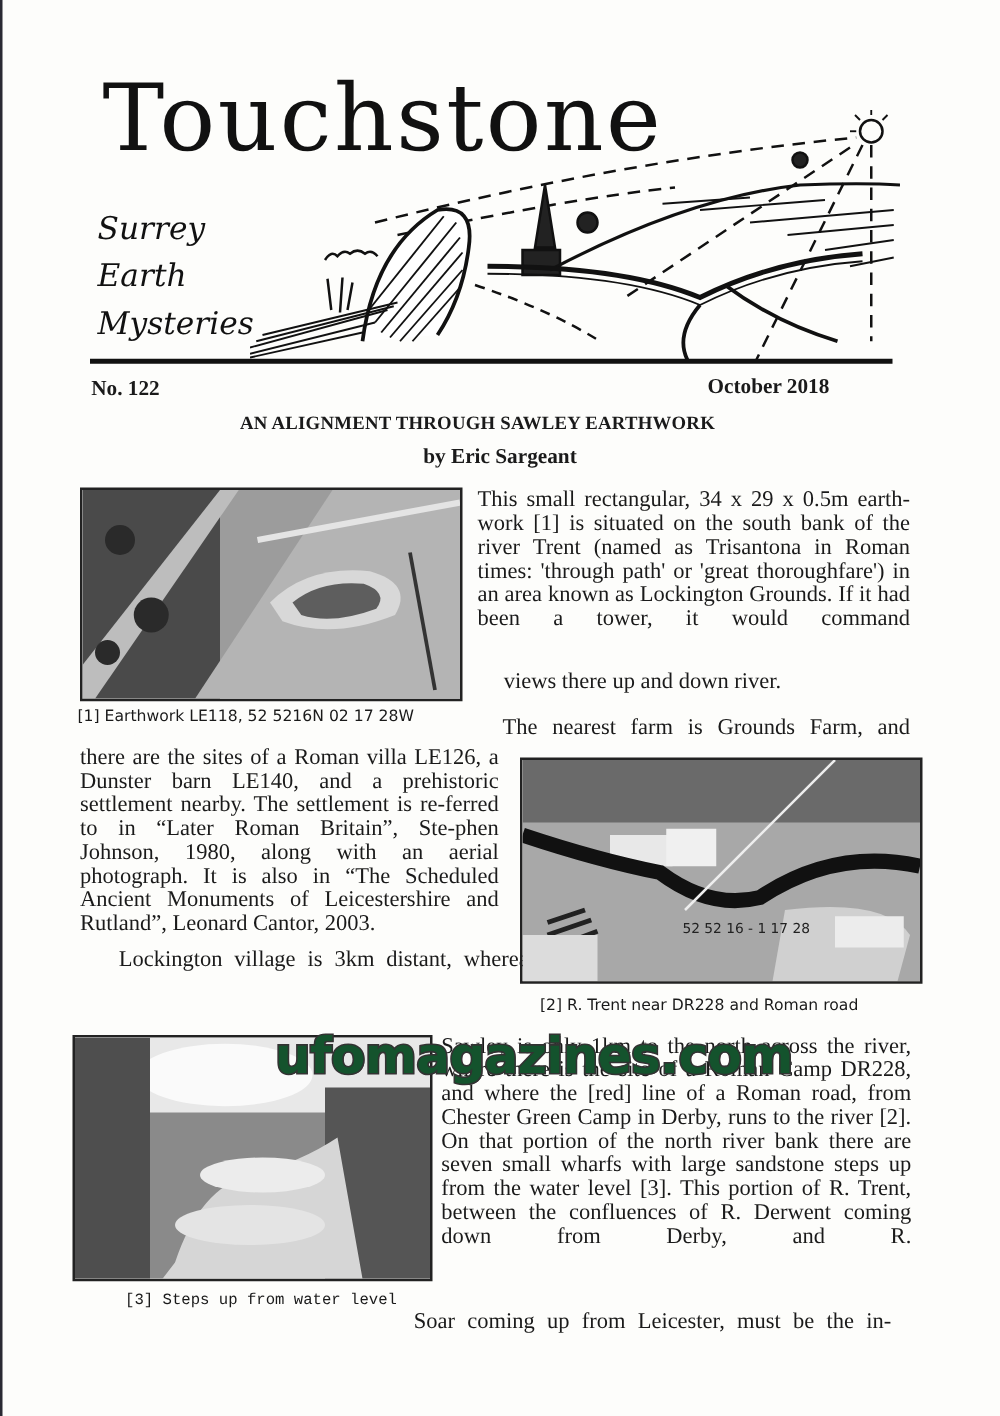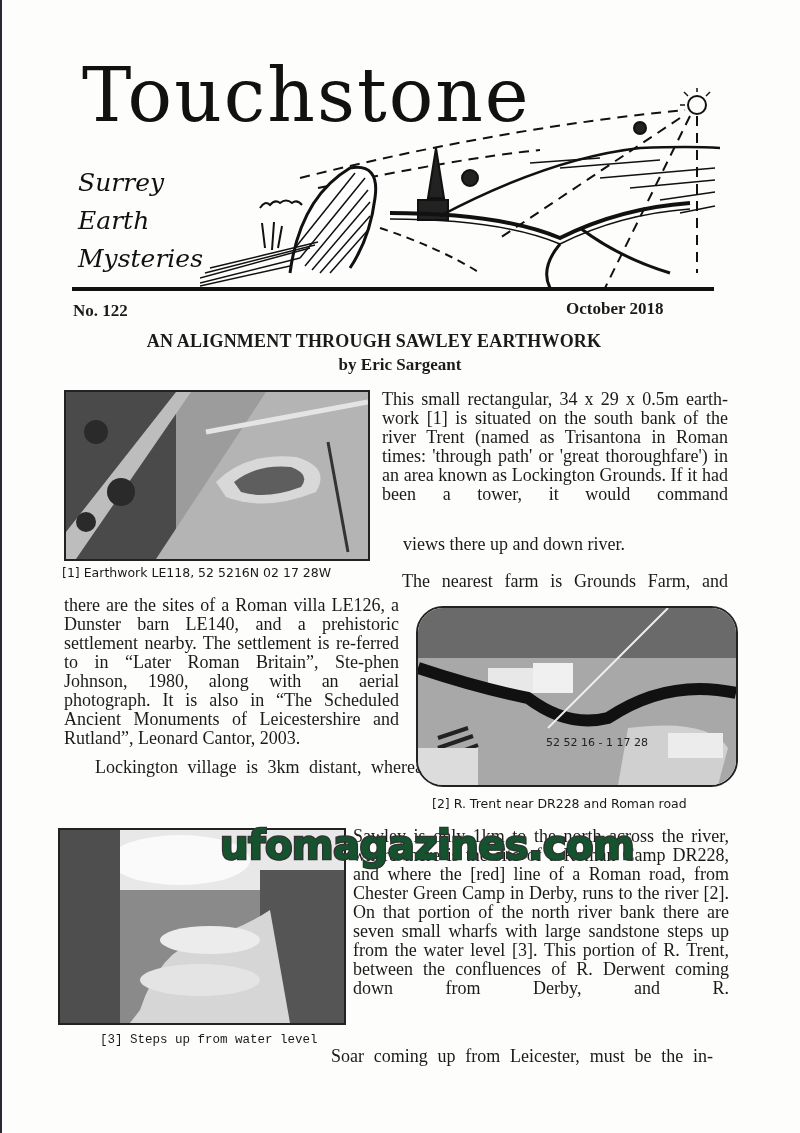--- a/index.html
+++ b/index.html
@@ -20,22 +20,22 @@
     left: 78px; font-family: "DejaVu Serif", serif; font-style: italic;
     font-size: 25px; color: #111;
   }
   .mast-art { left: 200px; top: 88px; }
   .mast-rule { left: 72px; top: 287px; width: 642px; height: 4px; background: #111; }
 
   .issue-no { left: 73px; top: 301px; font-weight: bold; font-size: 17px; }
   .issue-date { left: 566px; top: 299px; font-weight: bold; font-size: 17px; }
 
   .article-title {
-    left: 8px; width: 732px; top: 331px; text-align: center;
-    font-weight: bold; font-size: 18px; letter-spacing: 0.2px;
+    left: 16px; width: 732px; top: 331px; text-align: center;
+    font-weight: bold; font-size: 15px; letter-spacing: 0.2px;
   }
   .byline {
     left: 0; width: 800px; top: 355px; text-align: center;
     font-weight: bold; font-size: 17px;
   }
 
   .body-text { font-size: 18px; line-height: 19px; text-align: justify; }
   .body-text p { margin: 0; }
 
   .photo { border: 2px solid #222; overflow: hidden; }
@@ -152,21 +152,21 @@
   <p style="text-align-last: justify;">This small rectangular, 34 x 29 x 0.5m earth-work [1] is situated on the south bank of the river Trent (named as Trisantona in Roman times: 'through path' or 'great thoroughfare') in an area known as Lockington Grounds. If it had been a tower, it would command</p>
 </div>
 <div class="abs body-text" style="left:403px; top:535px; width:330px;">views there up and down river.</div>
 <div class="abs body-text" style="left:402px; top:572px; width:326px; text-align-last: justify;">The nearest farm is Grounds Farm, and</div>
 
 <div class="abs body-text" style="left:64px; top:596px; width:335px;">
   <p>there are the sites of a Roman villa LE126, a Dunster barn LE140, and a prehistoric settlement nearby. The settlement is re-ferred to in “Later Roman Britain”, Ste-phen Johnson, 1980, along with an aerial photograph. It is also in “The Scheduled Ancient Monuments of Leicestershire and Rutland”, Leonard Cantor, 2003.</p>
 </div>
 <div class="abs body-text" style="left:64px; top:758px; width:335px; text-align-last: justify; margin-left: 31px;">Lockington village is 3km distant, whereas</div>
 
-<div class="abs photo" style="left:416px; top:606px; width:318px; height:177px;border-radius:27px;">
+<div class="abs photo" style="left:416px; top:606px; width:318px; height:177px;">
   <svg width="318" height="177" viewBox="0 0 318 177">
     <rect width="318" height="177" fill="#a8a8a8"></rect>
     <rect x="0" y="0" width="318" height="50" fill="#6a6a6a"></rect>
     <rect x="70" y="60" width="50" height="25" fill="#e8e8e8"></rect>
     <rect x="115" y="55" width="40" height="30" fill="#f0f0f0"></rect>
     <path d="M0 60 Q 60 80 110 90 Q 150 120 190 110 Q 250 70 318 85" stroke="#111" stroke-width="12" fill="none"></path>
     <line x1="130" y1="120" x2="250" y2="0" stroke="#eee" stroke-width="2"></line>
     <path d="M210 120 Q 290 110 310 140 L 300 177 L 200 177 Z" fill="#d0d0d0"></path>
     <rect x="250" y="125" width="55" height="25" fill="#ececec"></rect>
     <g stroke="#222" stroke-width="4">

